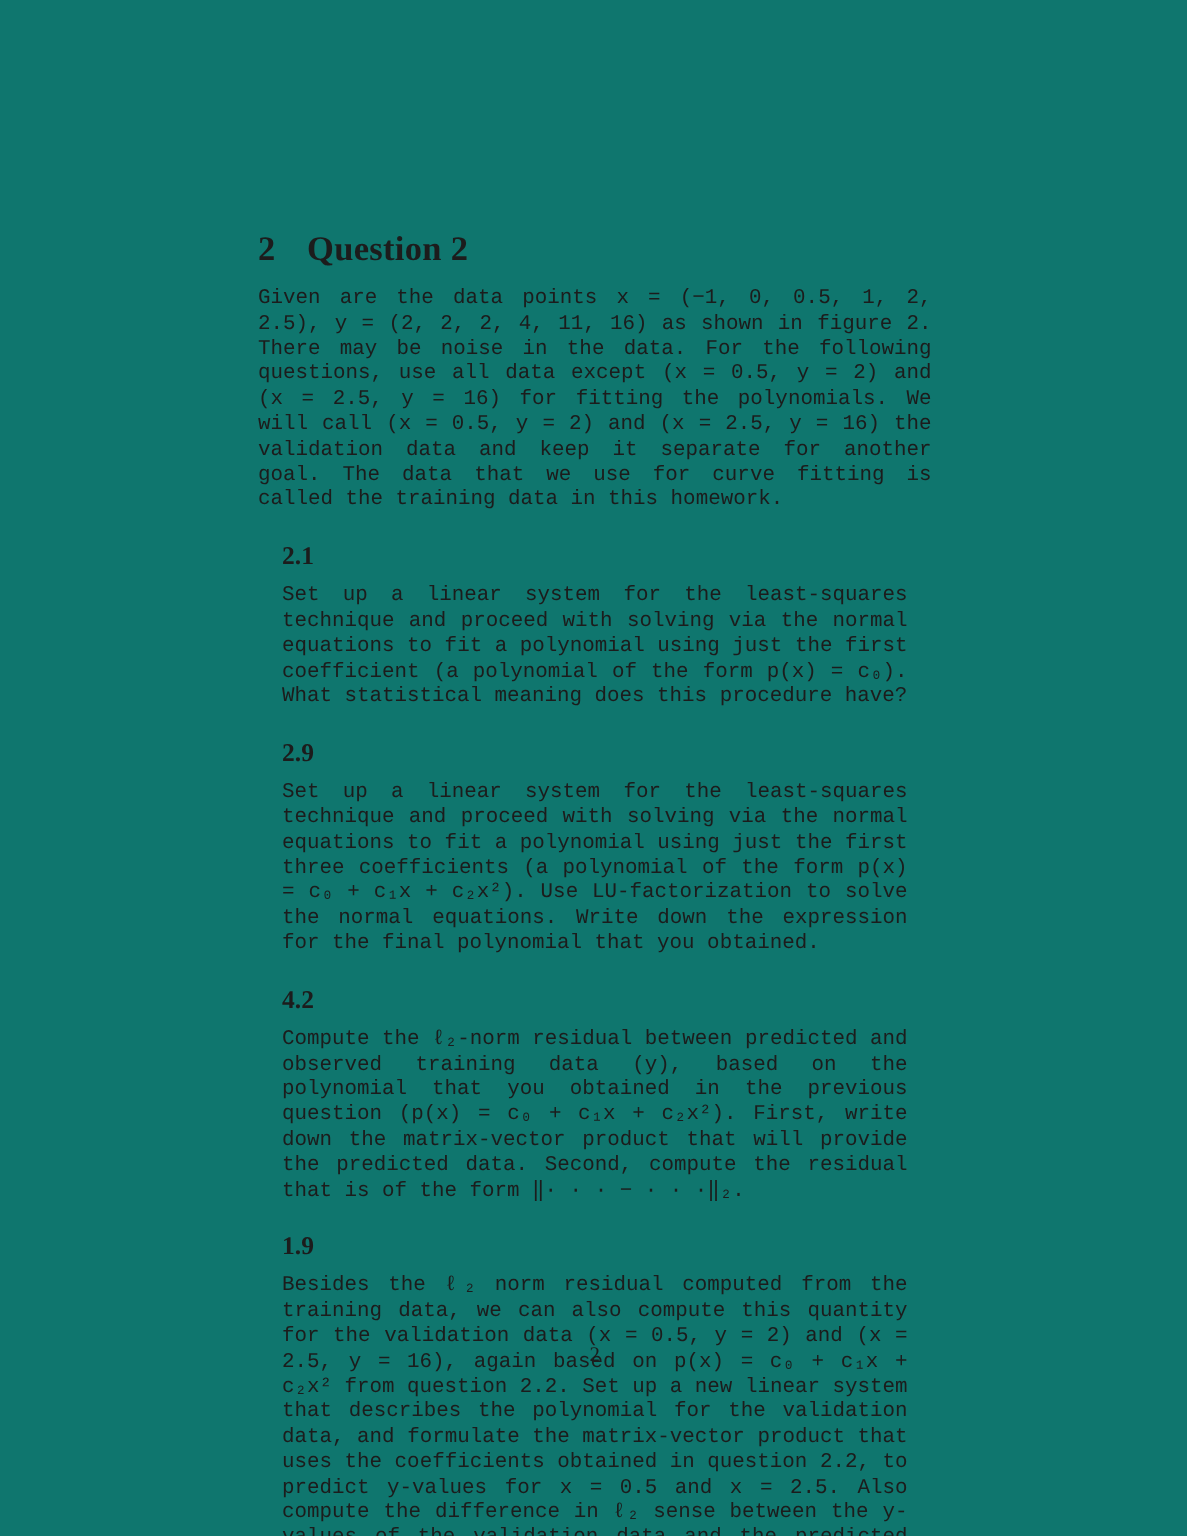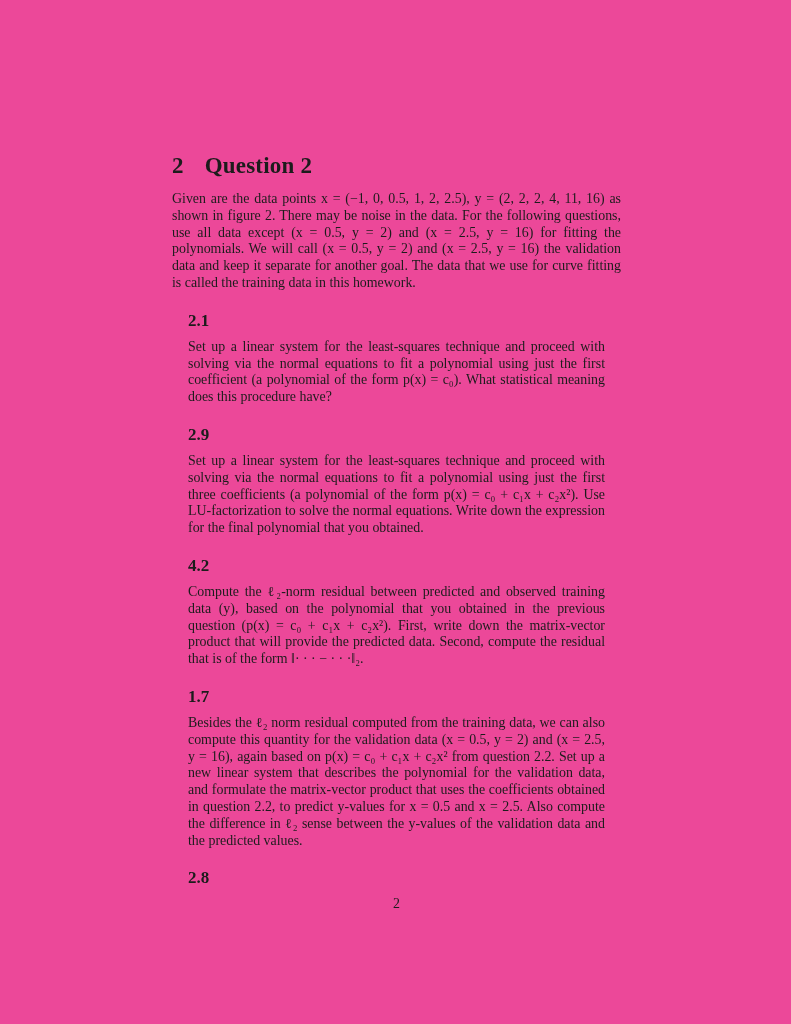--- a/index.html
+++ b/index.html
@@ -4,21 +4,21 @@
 <style>
   html, body {
     margin: 0;
     padding: 0;
     background: #ffffff;
   }
   .page {
     position: relative;
     width: 791px;
     height: 1024px;
-    background: #ec4899;
+    background: #0f766e;
     color: #1c1c1c;
     font-family: "Liberation Serif", "DejaVu Serif", serif;
     overflow: hidden;
   }
   .content {
     position: absolute;
     left: 172px;
     top: 153px;
     width: 449px;
   }
@@ -38,20 +38,21 @@
     font-size: 17px;
     font-weight: bold;
     line-height: 19px;
   }
   p.body-text {
     margin: 0;
     font-size: 13.9px;
     line-height: 16.8px;
     text-align: justify;
     text-justify: inter-word;
+    font-family: Liberation Mono, monospace;
   }
   .intro {
     margin-bottom: 0;
   }
   .subsection {
     margin: 16px;
   }
   .page-number {
     position: absolute;
     left: 172px;
@@ -83,21 +84,21 @@
       <h2 class="subsection-heading">2.9</h2>
       <p class="body-text">Set up a linear system for the least-squares technique and proceed with solving via the normal equations to fit a polynomial using just the first three coefficients (a polynomial of the form p(x) = c₀ + c₁x + c₂x²). Use LU-factorization to solve the normal equations. Write down the expression for the final polynomial that you obtained.</p>
     </div>
 
     <div class="subsection">
       <h2 class="subsection-heading">4.2</h2>
       <p class="body-text">Compute the ℓ₂-norm residual between predicted and observed training data (y), based on the polynomial that you obtained in the previous question (p(x) = c₀ + c₁x + c₂x²). First, write down the matrix-vector product that will provide the predicted data. Second, compute the residual that is of the form ‖· · · − · · ·‖₂.</p>
     </div>
 
     <div class="subsection">
-      <h2 class="subsection-heading">1.7</h2>
+      <h2 class="subsection-heading">1.9</h2>
       <p class="body-text">Besides the ℓ₂ norm residual computed from the training data, we can also compute this quantity for the validation data (x = 0.5, y = 2) and (x = 2.5, y = 16), again based on p(x) = c₀ + c₁x + c₂x² from question 2.2. Set up a new linear system that describes the polynomial for the validation data, and formulate the matrix-vector product that uses the coefficients obtained in question 2.2, to predict y-values for x = 0.5 and x = 2.5. Also compute the difference in ℓ₂ sense between the y-values of the validation data and the predicted values.</p>
     </div>
 
     <div class="subsection">
       <h2 class="subsection-heading">2.8</h2>
     </div>
 
   </div>
 
   <div class="page-number">2</div>

